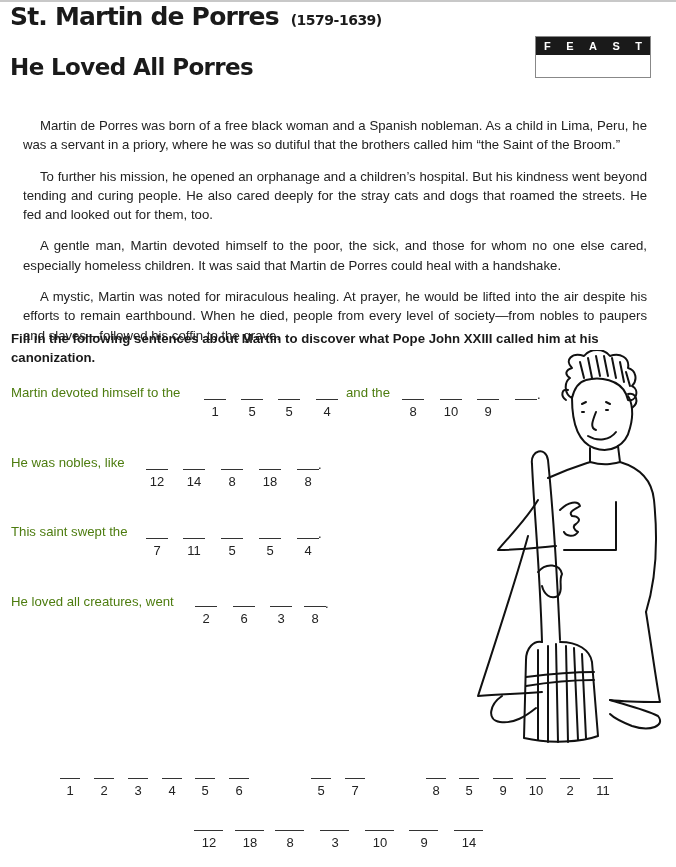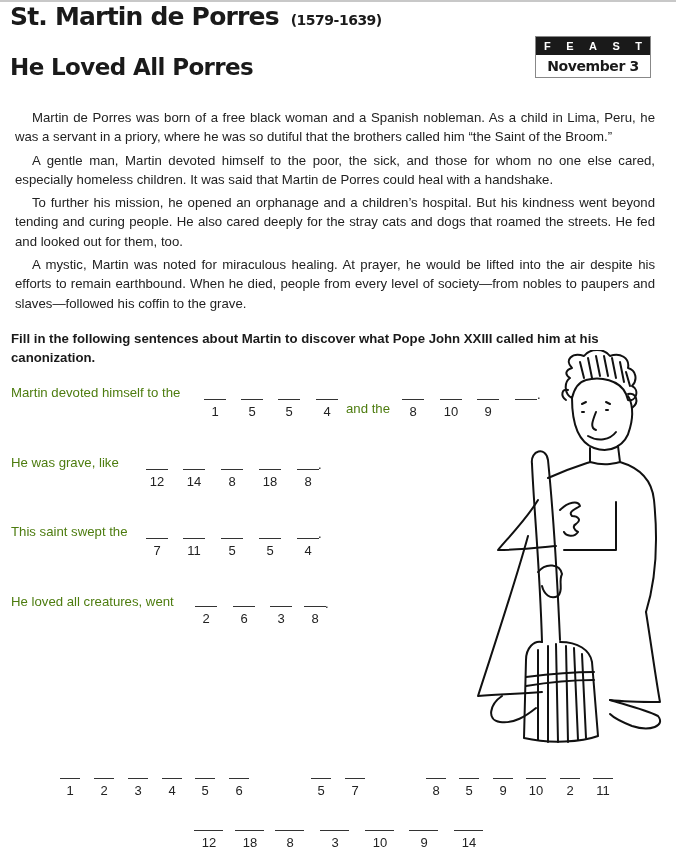--- a/index.html
+++ b/index.html
@@ -29,21 +29,21 @@
     padding: 0 8px; font-weight: bold; font-size: 11px;
   }
   .feast .date {
     text-align: center; font-weight: bold; font-size: 14px; line-height: 22px;
     font-family: "DejaVu Sans", sans-serif; letter-spacing: -0.4px;
   }
   .body-text {
     position: absolute; left: 11px; top: 104px; width: 648px;
     font-size: 13.2px; line-height: 19.3px; color: #222;
   }
-  .body-text p { margin: 4px; text-indent: 17px; text-align: justify; }
+  .body-text p { margin: 12px; text-indent: 17px; text-align: justify; }
   .instructions {
     position: absolute; left: 11px; top: 329px; width: 650px;
     font-weight: bold; font-size: 13.2px; line-height: 19px; color: #1a1a1a;
   }
   .sentence { position: absolute; font-size: 13.2px; color: #4d7c0f; white-space: nowrap; }
   .blank {
     position: absolute; width: 22px; height: 1px; background: #333;
   }
   .num { position: absolute; font-size: 13px; color: #222; text-align: center; width: 22px; }
   .dot { position: absolute; font-size: 13px; }
@@ -62,56 +62,55 @@
 <div class="subtitle">He Loved All Porres</div>
 
 <div class="feast">
   <div class="band">
     <span>F</span>
     <span>E</span>
     <span>A</span>
     <span>S</span>
     <span>T</span>
   </div>
-  <div class="date">November 3</div>
 </div>
 
 <div class="body-text">
   <p>Martin de Porres was born of a free black woman and a Spanish nobleman. As a child in Lima, Peru, he was a servant in a priory, where he was so dutiful that the brothers called him “the Saint of the Broom.”</p>
+  <p>To further his mission, he opened an orphanage and a children’s hospital. But his kindness went beyond tending and curing people. He also cared deeply for the stray cats and dogs that roamed the streets. He fed and looked out for them, too.</p>
   <p>A gentle man, Martin devoted himself to the poor, the sick, and those for whom no one else cared, especially homeless children. It was said that Martin de Porres could heal with a handshake.</p>
-  <p>To further his mission, he opened an orphanage and a children’s hospital. But his kindness went beyond tending and curing people. He also cared deeply for the stray cats and dogs that roamed the streets. He fed and looked out for them, too.</p>
   <p>A mystic, Martin was noted for miraculous healing. At prayer, he would be lifted into the air despite his efforts to remain earthbound. When he died, people from every level of society—from nobles to paupers and slaves—followed his coffin to the grave.</p>
 </div>
 
 <div class="instructions">Fill in the following sentences about Martin to discover what Pope John XXIII called him at his canonization.</div>
 
 <div class="sentence" style="left:11px;top:385px;">Martin devoted himself to the</div>
 <div>
   <div class="blank" style="left:204px;top:399px;"></div>
   <div class="num" style="left:204px;top:404px;">1</div>
   <div class="blank" style="left:241px;top:399px;"></div>
   <div class="num" style="left:241px;top:404px;">5</div>
   <div class="blank" style="left:278px;top:399px;"></div>
   <div class="num" style="left:278px;top:404px;">5</div>
   <div class="blank" style="left:316px;top:399px;"></div>
   <div class="num" style="left:316px;top:404px;">4</div>
 </div>
-<div class="sentence" style="left:346px;top:401px;text-align:center;">and the</div>
+<div class="sentence" style="left:346px;top:385px;text-align:center;">and the</div>
 <div>
   <div class="blank" style="left:402px;top:399px;"></div>
   <div class="num" style="left:402px;top:404px;">8</div>
   <div class="blank" style="left:440px;top:399px;"></div>
   <div class="num" style="left:440px;top:404px;">10</div>
   <div class="blank" style="left:477px;top:399px;"></div>
   <div class="num" style="left:477px;top:404px;">9</div>
   <div class="blank" style="left:515px;top:399px;"></div>
   <div class="dot" style="left:537px;top:387px;">.</div>
 </div>
 
-<div class="sentence" style="left:11px;top:455px;">He was grave, like</div>
+<div class="sentence" style="left:11px;top:455px;">He was nobles, like</div>
 <div>
   <div class="blank" style="left:146px;top:469px;"></div>
   <div class="num" style="left:146px;top:474px;">12</div>
   <div class="blank" style="left:183px;top:469px;"></div>
   <div class="num" style="left:183px;top:474px;">14</div>
   <div class="blank" style="left:221px;top:469px;"></div>
   <div class="num" style="left:221px;top:474px;">8</div>
   <div class="blank" style="left:259px;top:469px;"></div>
   <div class="num" style="left:259px;top:474px;">18</div>
   <div class="blank" style="left:297px;top:469px;"></div>

